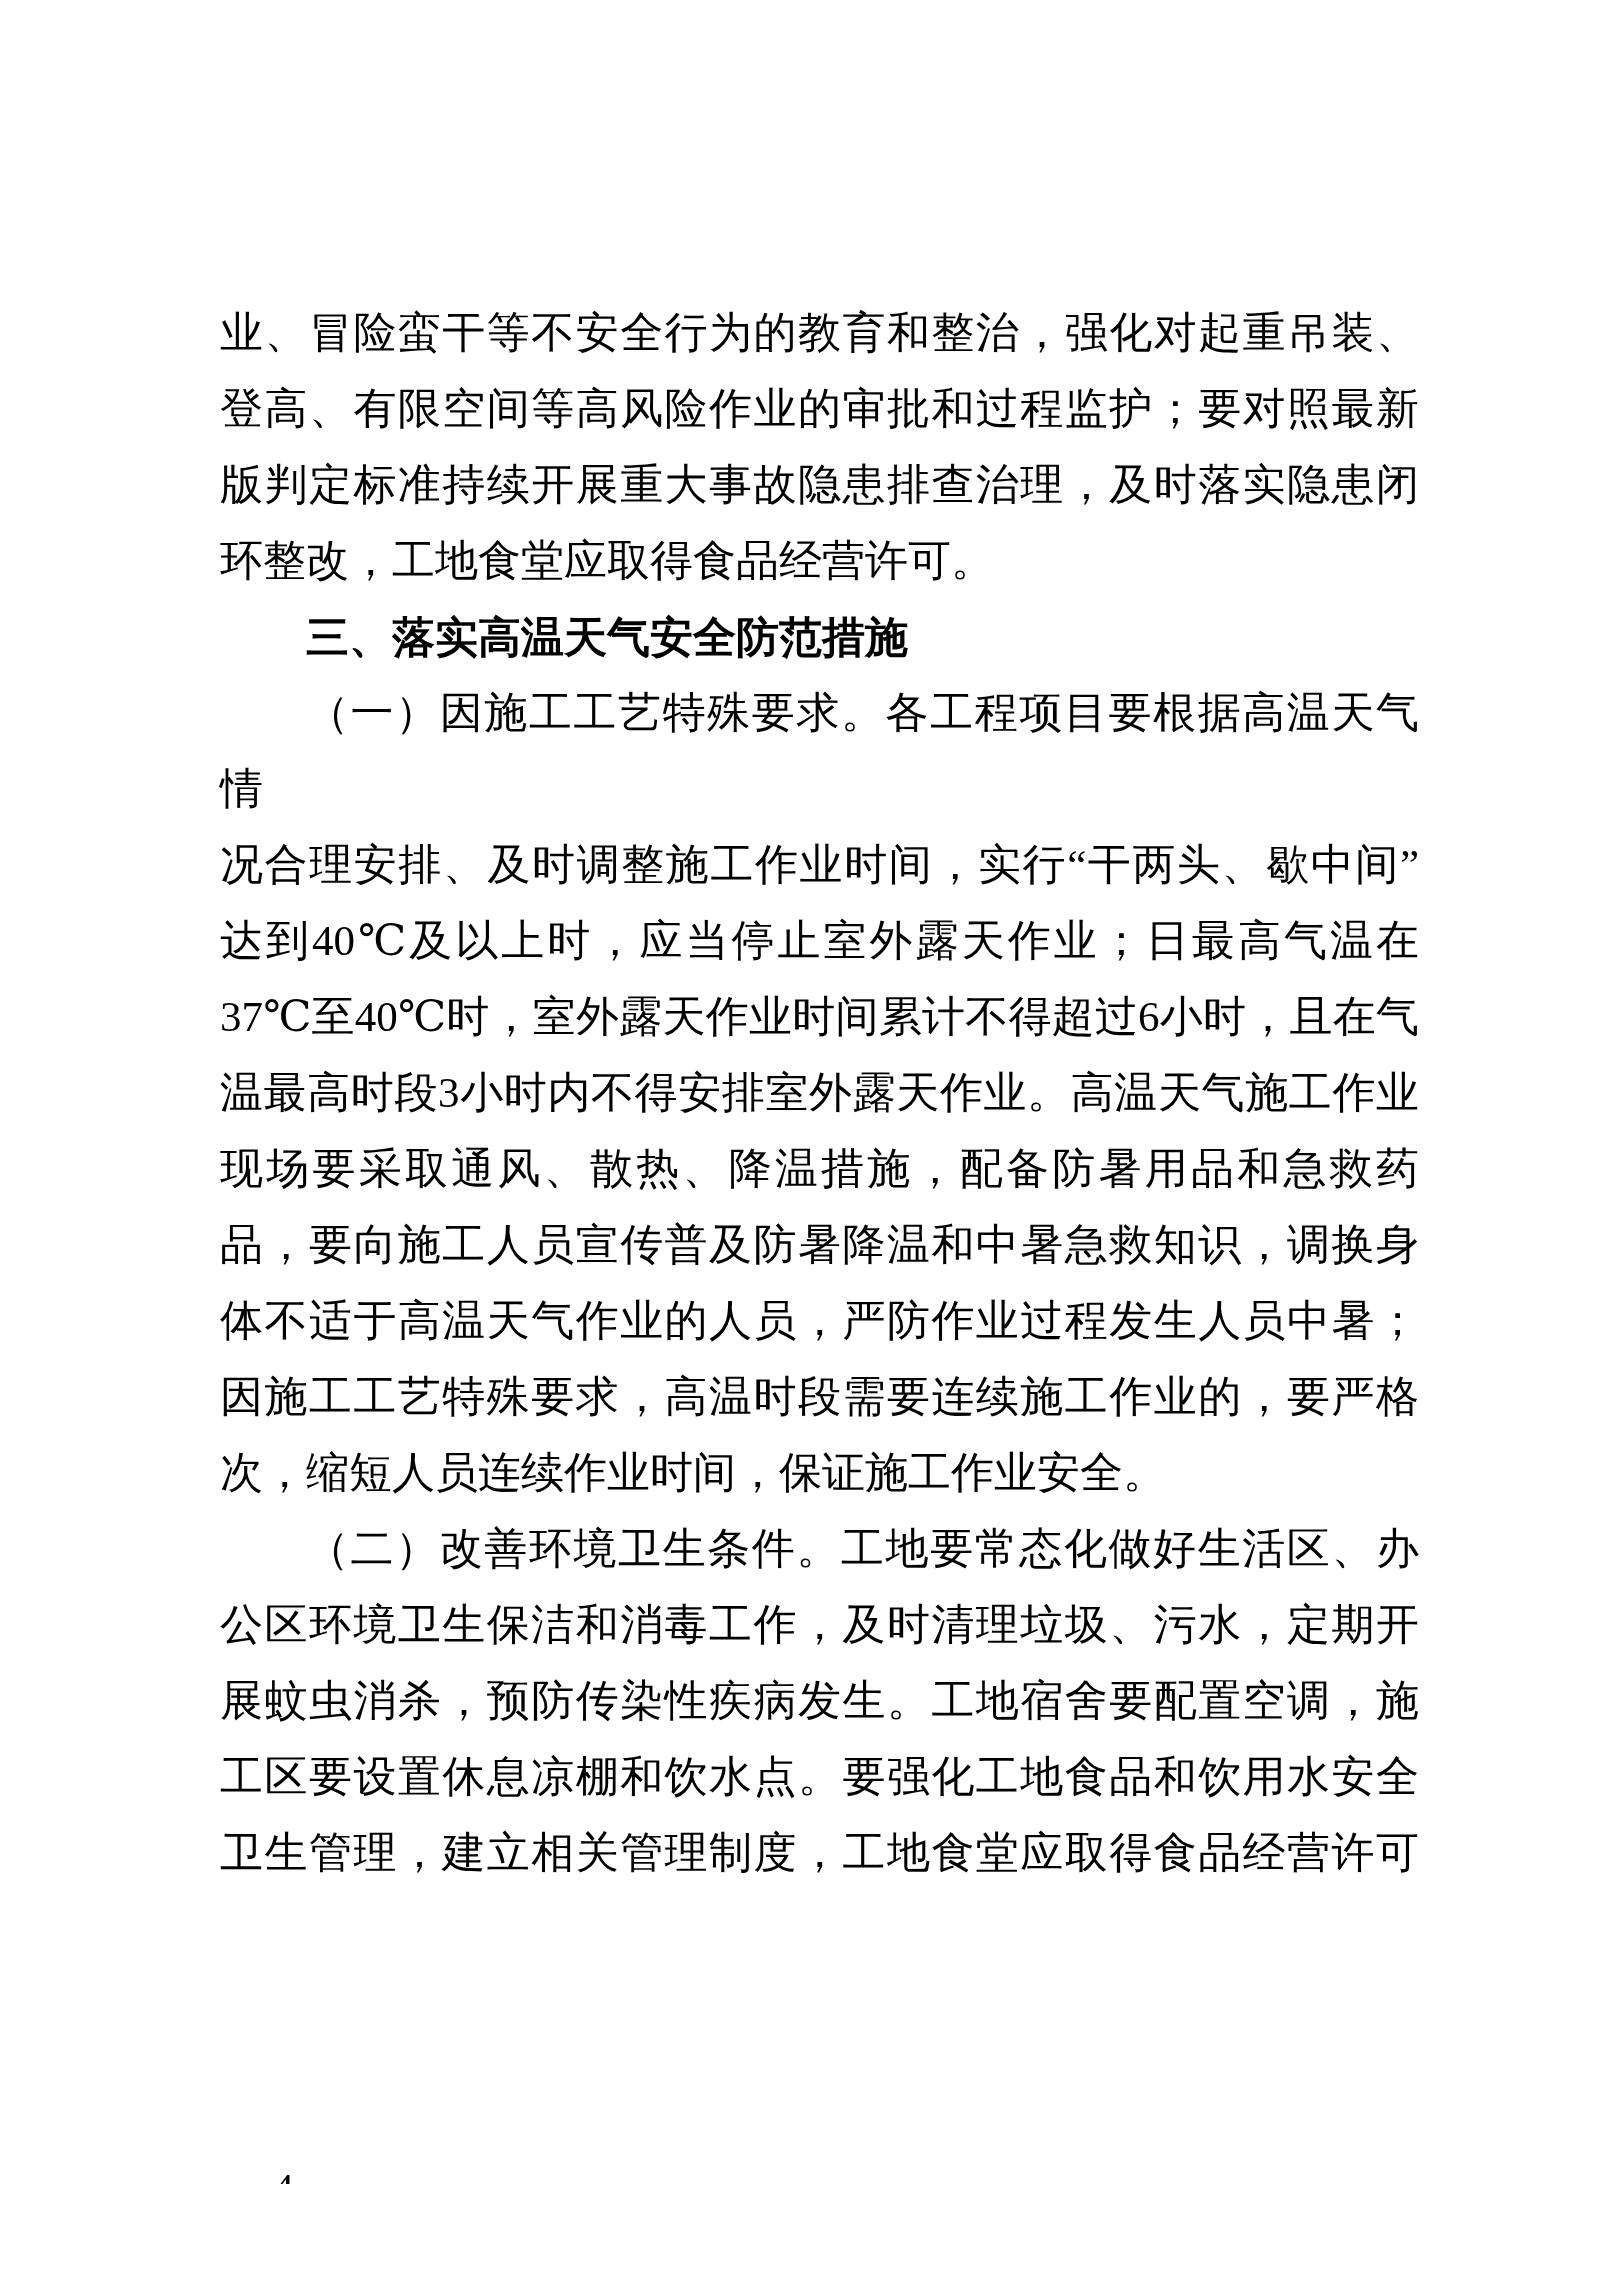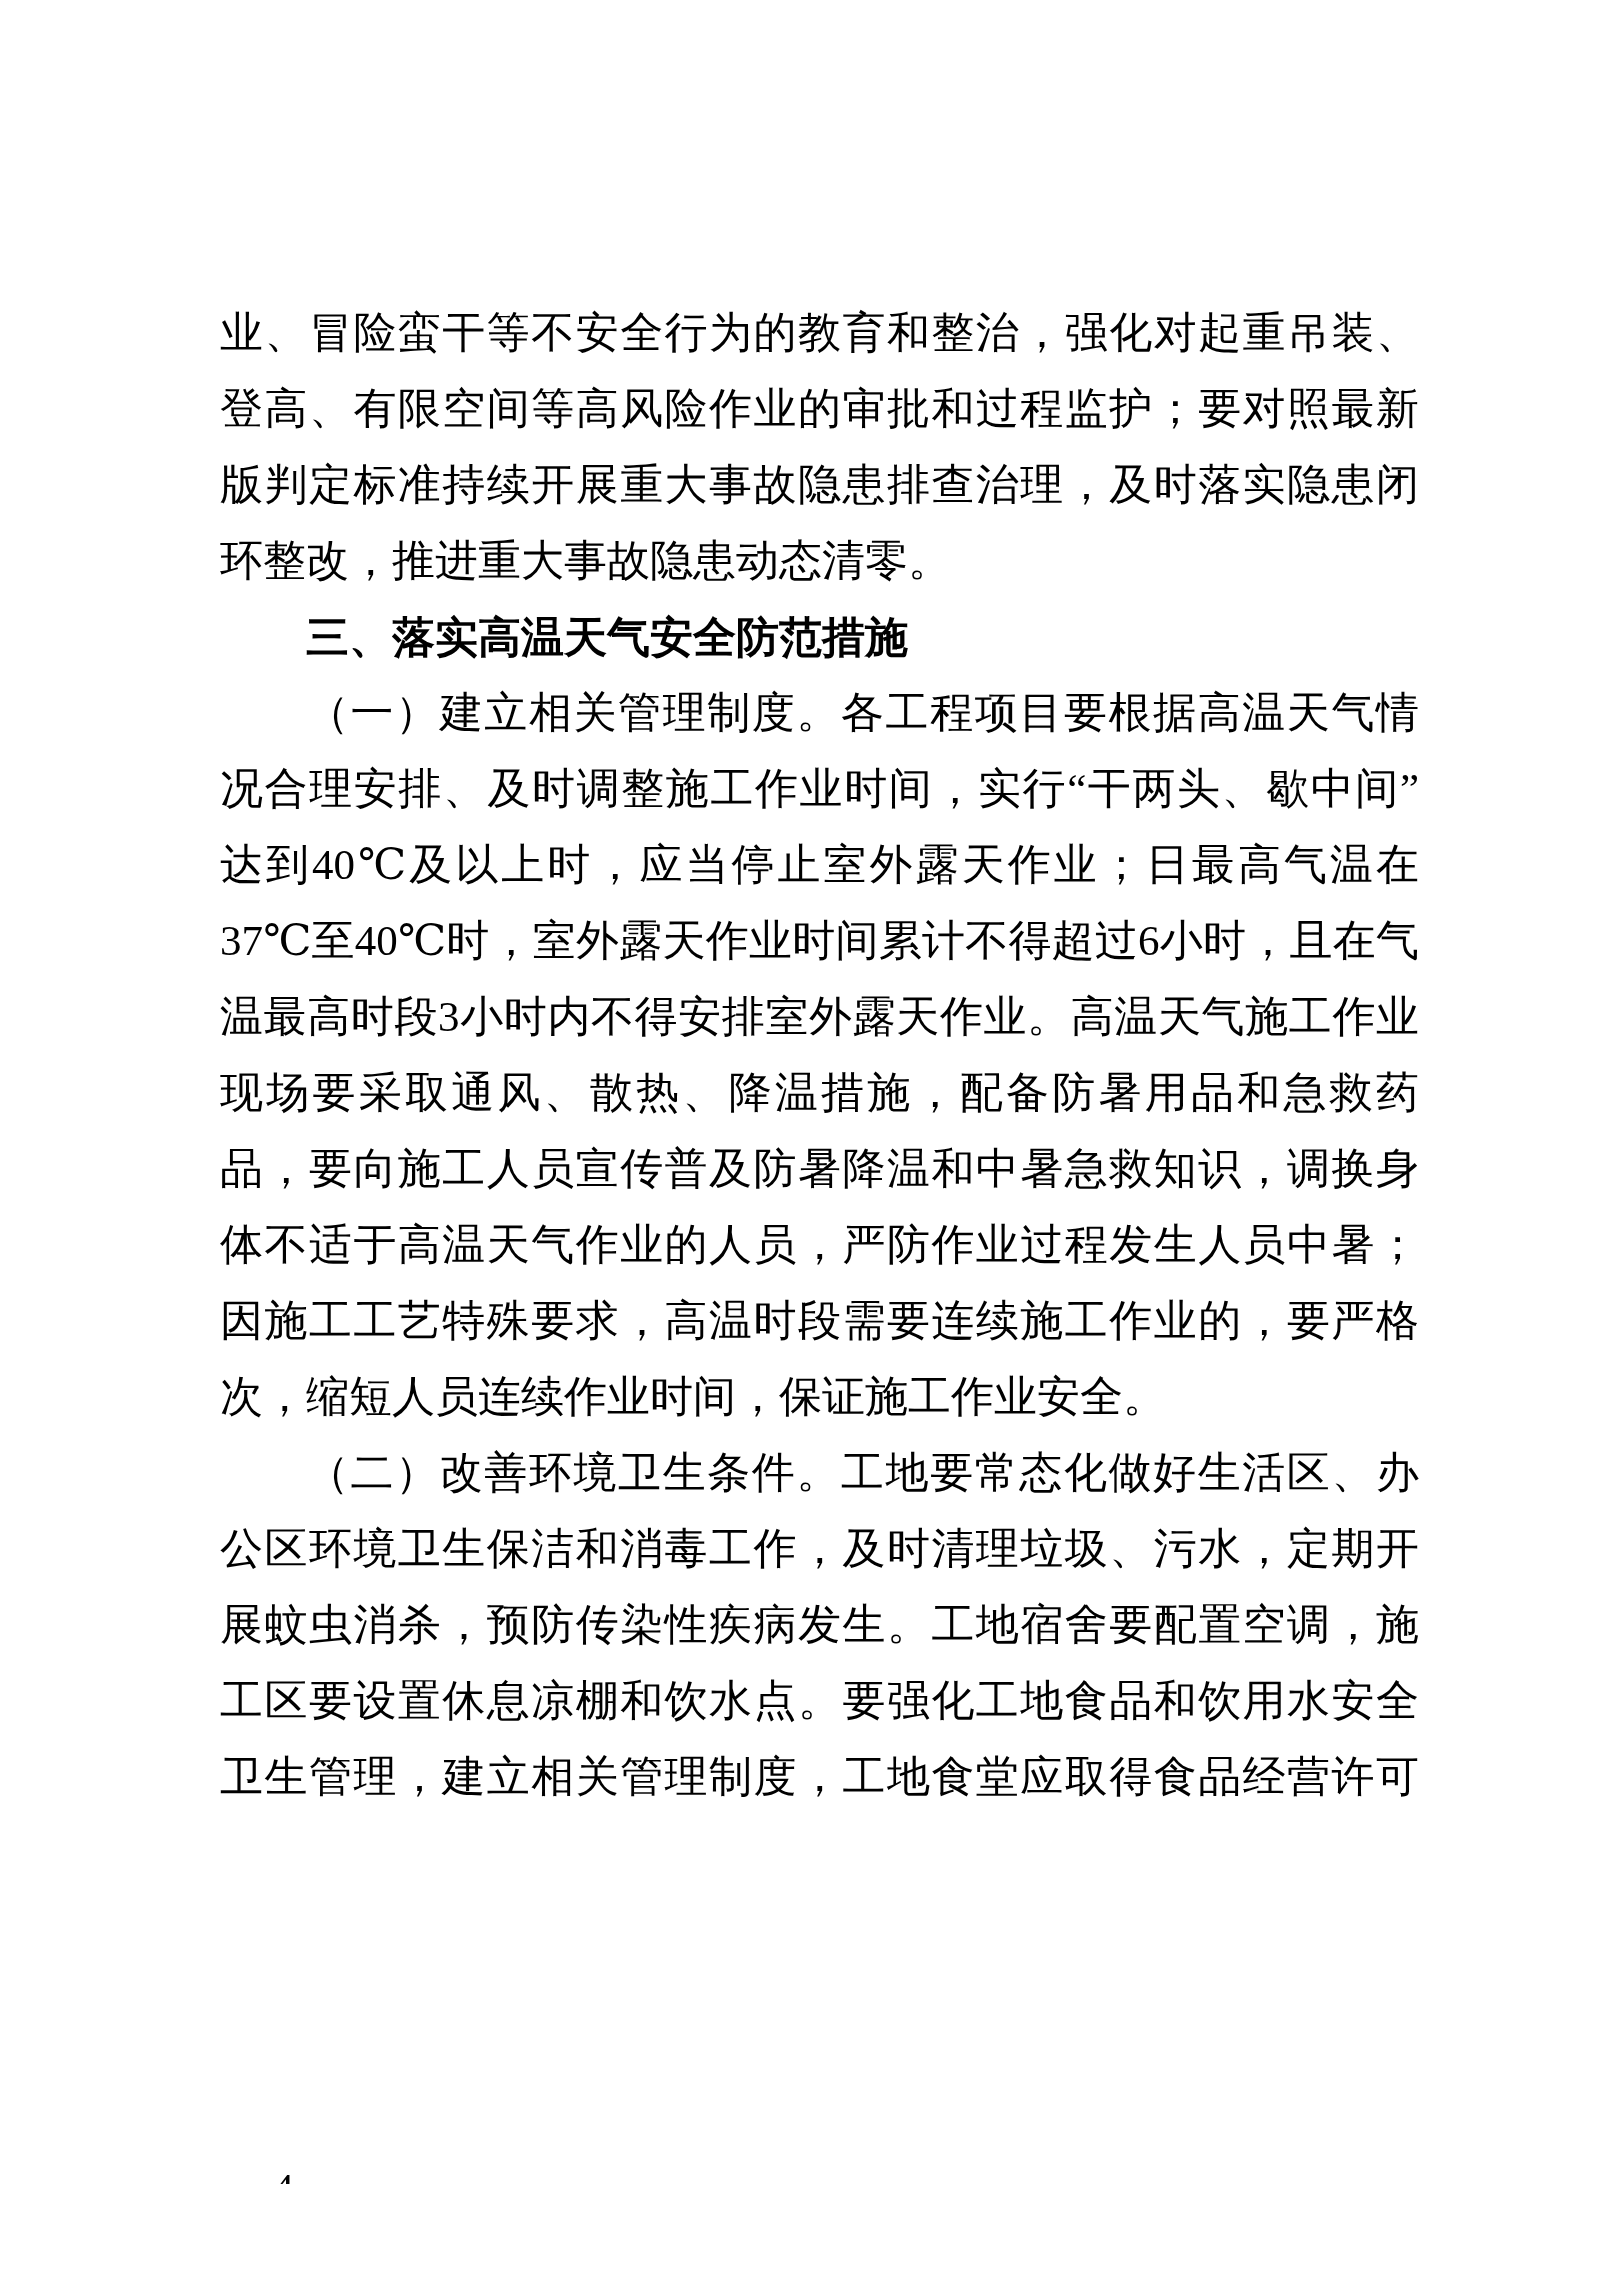--- a/index.html
+++ b/index.html
@@ -59,23 +59,23 @@
 </style>
 </head>
 <body>
 
 <div class="page">
 
   <div class="text-block">
     <div class="ln">业、冒险蛮干等不安全行为的教育和整治，强化对起重吊装、</div>
     <div class="ln">登高、有限空间等高风险作业的审批和过程监护；要对照最新</div>
     <div class="ln">版判定标准持续开展重大事故隐患排查治理，及时落实隐患闭</div>
-    <div class="ln-left">环整改，推进重大事故隐患动态清零。</div>
+    <div class="ln-left">环整改，工地食堂应取得食品经营许可。</div>
     <div class="heading">三、落实高温天气安全防范措施</div>
-    <div class="ln ind">（一）建立相关管理制度。各工程项目要根据高温天气情</div>
+    <div class="ln ind">（一）因施工工艺特殊要求。各工程项目要根据高温天气情</div>
     <div class="ln">况合理安排、及时调整施工作业时间，实行“干两头、歇中间”</div>
     <div class="ln">达到40℃及以上时，应当停止室外露天作业；日最高气温在</div>
     <div class="ln">37℃至40℃时，室外露天作业时间累计不得超过6小时，且在气</div>
     <div class="ln">温最高时段3小时内不得安排室外露天作业。高温天气施工作业</div>
     <div class="ln">现场要采取通风、散热、降温措施，配备防暑用品和急救药</div>
     <div class="ln">品，要向施工人员宣传普及防暑降温和中暑急救知识，调换身</div>
     <div class="ln">体不适于高温天气作业的人员，严防作业过程发生人员中暑；</div>
     <div class="ln">因施工工艺特殊要求，高温时段需要连续施工作业的，要严格</div>
     <div class="ln-left">次，缩短人员连续作业时间，保证施工作业安全。</div>
     <div class="ln ind">（二）改善环境卫生条件。工地要常态化做好生活区、办</div>

